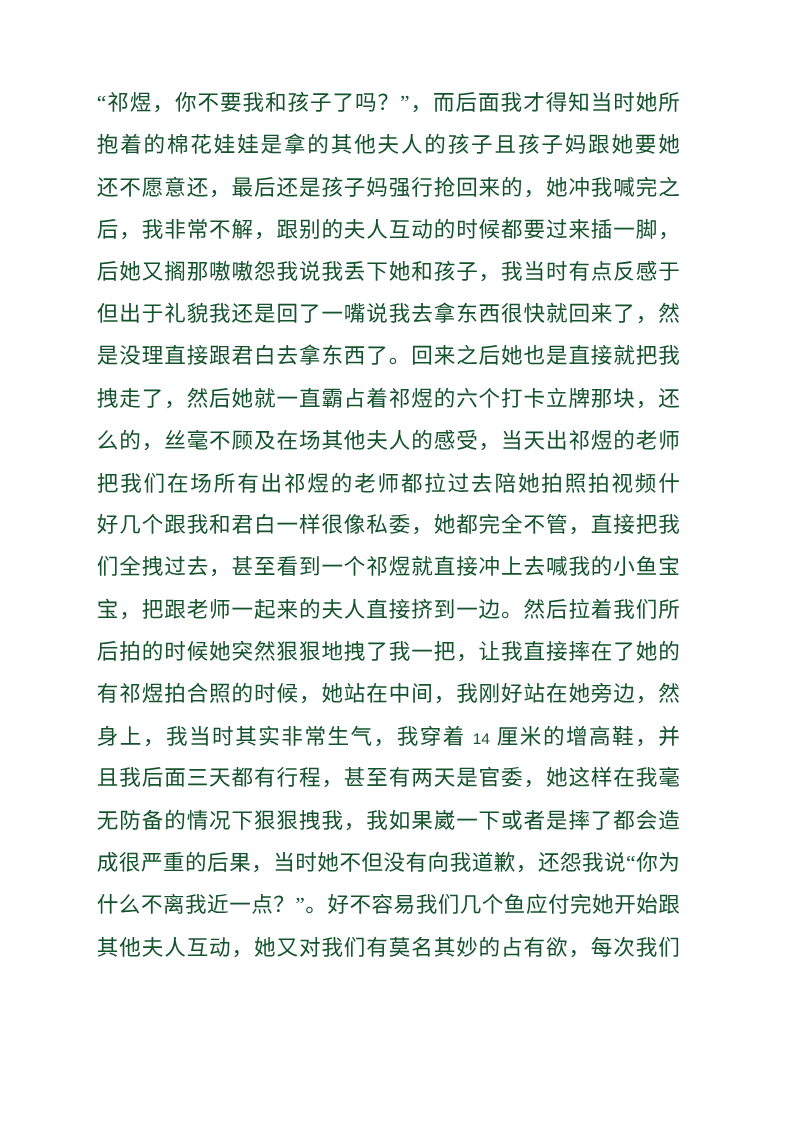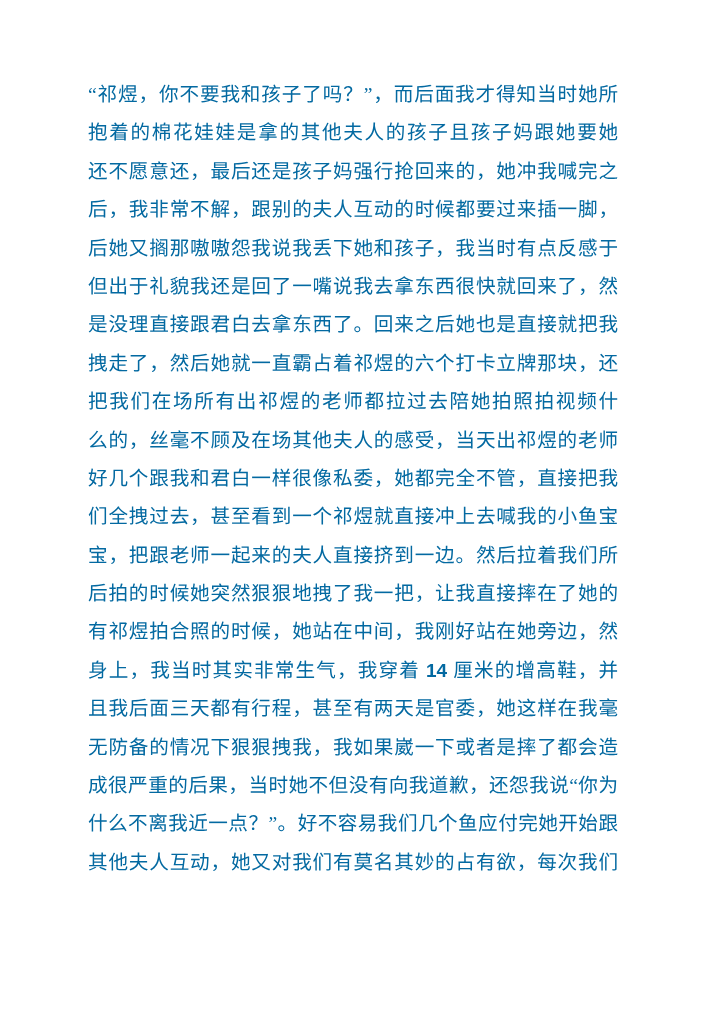--- a/index.html
+++ b/index.html
@@ -21,51 +21,51 @@
   .text-block {
     position: absolute;
     left: 88px;
     top: 76px;
     width: 530px;
   }
   .line {
     font-family: "Liberation Serif", "DejaVu Serif", serif;
     font-size: 19.6px;
     line-height: 38.4px;
-    color: #0369a1;
+    color: #14532d;
     text-align: justify;
     text-align-last: justify;
     text-justify: inter-character;
     white-space: normal;
     overflow: hidden;
     height: 38.4px;
     letter-spacing: 0;
   }
   
   .line .num {
     font-family: "Liberation Sans", "DejaVu Sans", sans-serif;
-    font-weight: 700;
-    font-size: 19px;
+    font-weight: 400;
+    font-size: 14px;
   }
 </style>
 </head>
 <body>
 
 <div class="page">
   <div class="text-block">
     <div class="line">“祁煜，你不要我和孩子了吗？”，而后面我才得知当时她所</div>
     <div class="line">抱着的棉花娃娃是拿的其他夫人的孩子且孩子妈跟她要她</div>
     <div class="line">还不愿意还，最后还是孩子妈强行抢回来的，她冲我喊完之</div>
     <div class="line">后，我非常不解，跟别的夫人互动的时候都要过来插一脚，</div>
     <div class="line">后她又搁那嗷嗷怨我说我丢下她和孩子，我当时有点反感于</div>
     <div class="line">但出于礼貌我还是回了一嘴说我去拿东西很快就回来了，然</div>
     <div class="line">是没理直接跟君白去拿东西了。回来之后她也是直接就把我</div>
     <div class="line">拽走了，然后她就一直霸占着祁煜的六个打卡立牌那块，还</div>
+    <div class="line">么的，丝毫不顾及在场其他夫人的感受，当天出祁煜的老师</div>
     <div class="line">把我们在场所有出祁煜的老师都拉过去陪她拍照拍视频什</div>
-    <div class="line">么的，丝毫不顾及在场其他夫人的感受，当天出祁煜的老师</div>
     <div class="line">好几个跟我和君白一样很像私委，她都完全不管，直接把我</div>
     <div class="line">们全拽过去，甚至看到一个祁煜就直接冲上去喊我的小鱼宝</div>
     <div class="line">宝，把跟老师一起来的夫人直接挤到一边。然后拉着我们所</div>
     <div class="line">后拍的时候她突然狠狠地拽了我一把，让我直接摔在了她的</div>
     <div class="line">有祁煜拍合照的时候，她站在中间，我刚好站在她旁边，然</div>
     <div class="line">身上，我当时其实非常生气，我穿着 <span class="num">14</span> 厘米的增高鞋，并</div>
     <div class="line">且我后面三天都有行程，甚至有两天是官委，她这样在我毫</div>
     <div class="line">无防备的情况下狠狠拽我，我如果崴一下或者是摔了都会造</div>
     <div class="line">成很严重的后果，当时她不但没有向我道歉，还怨我说“你为</div>
     <div class="line">什么不离我近一点？”。好不容易我们几个鱼应付完她开始跟</div>

